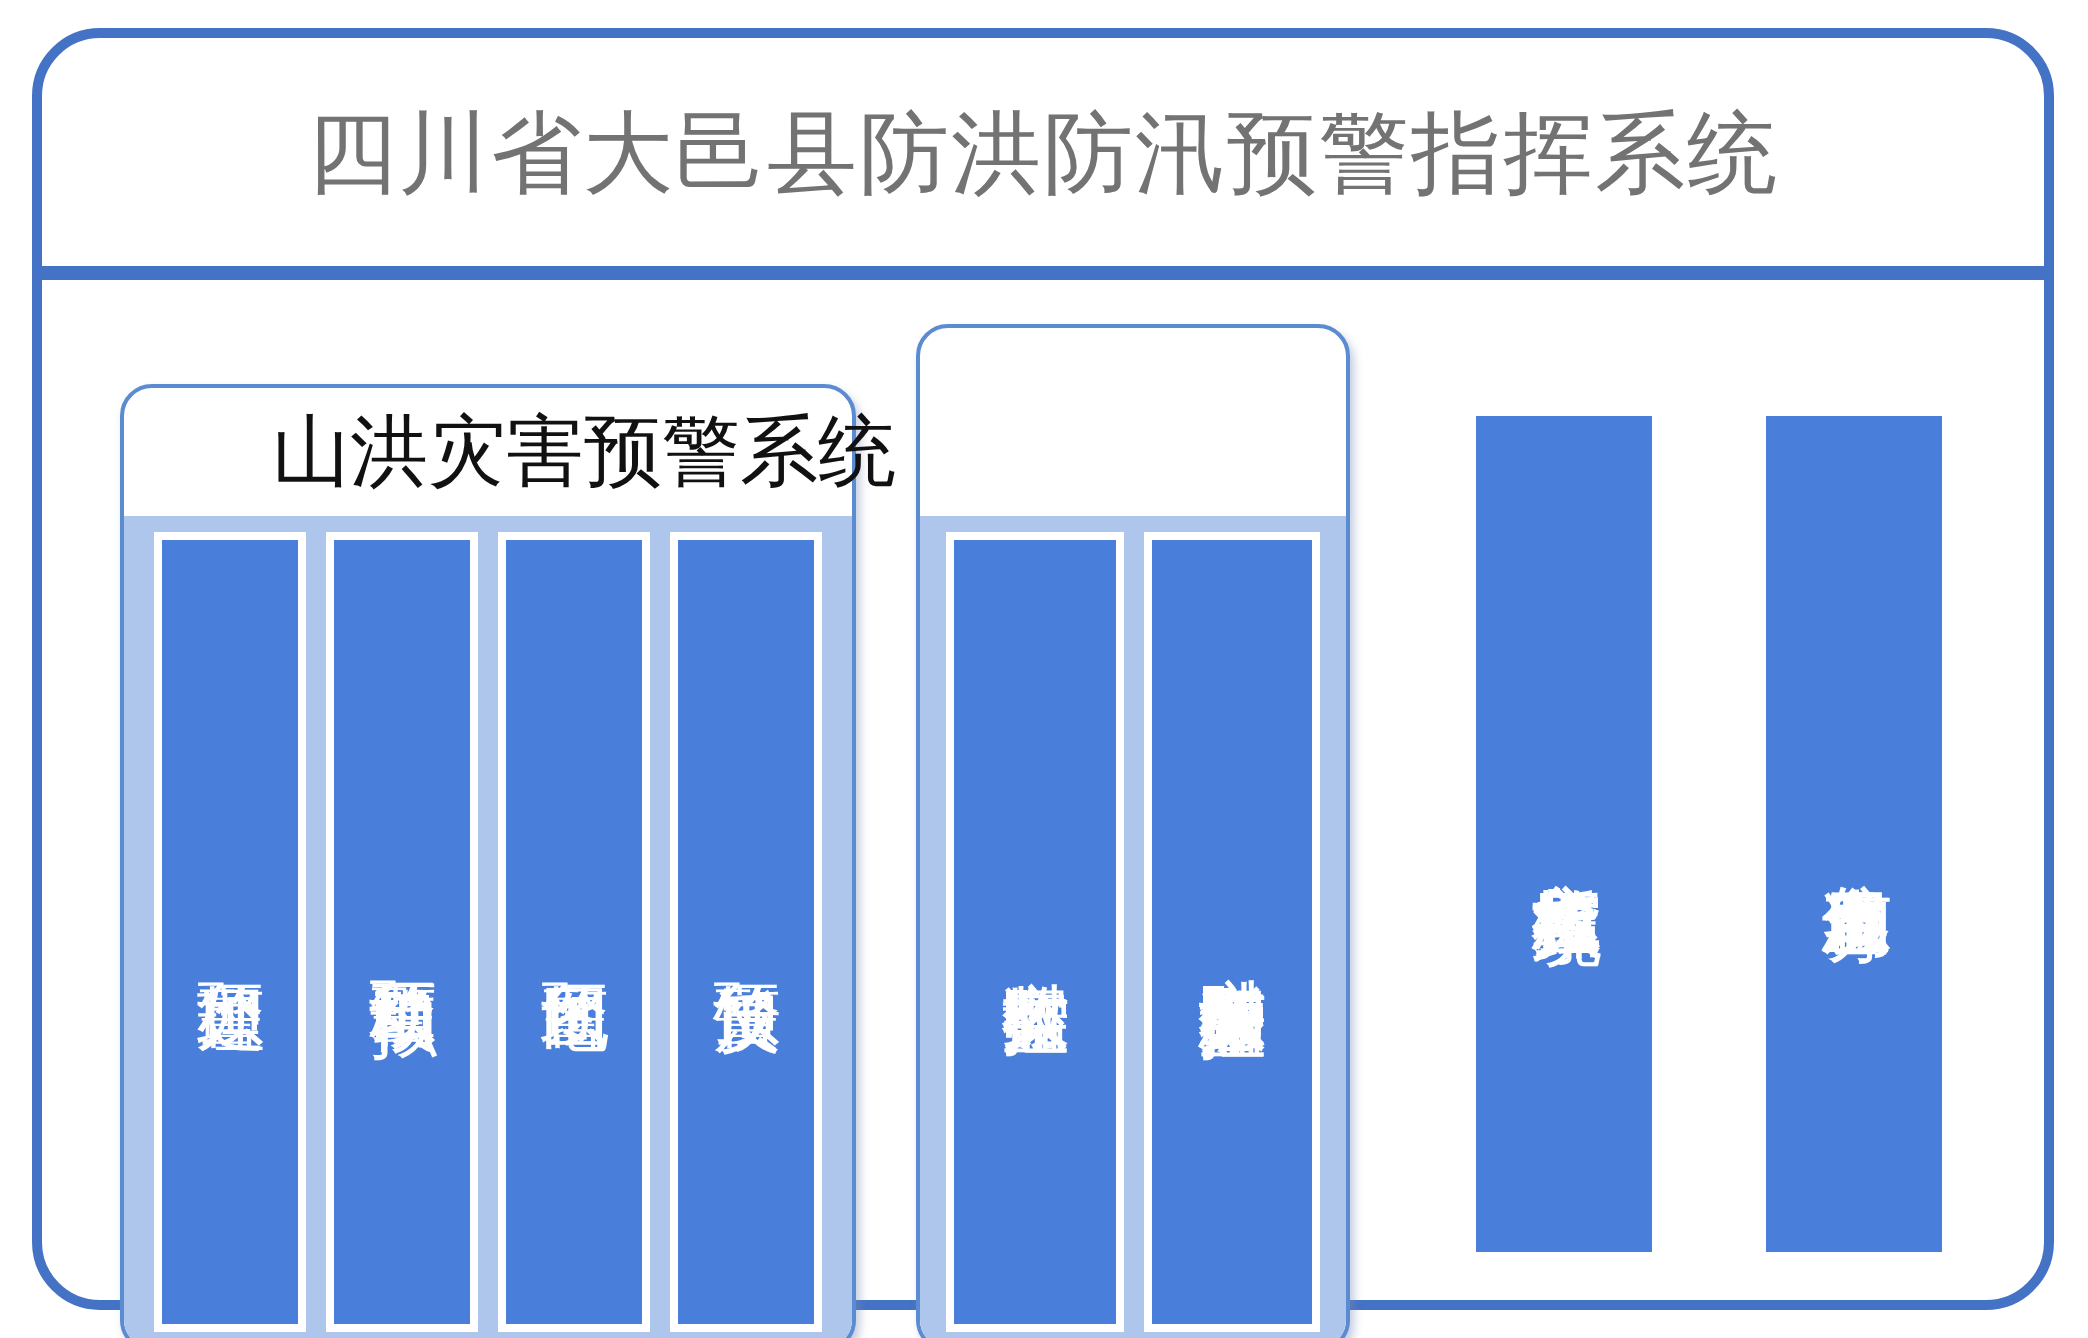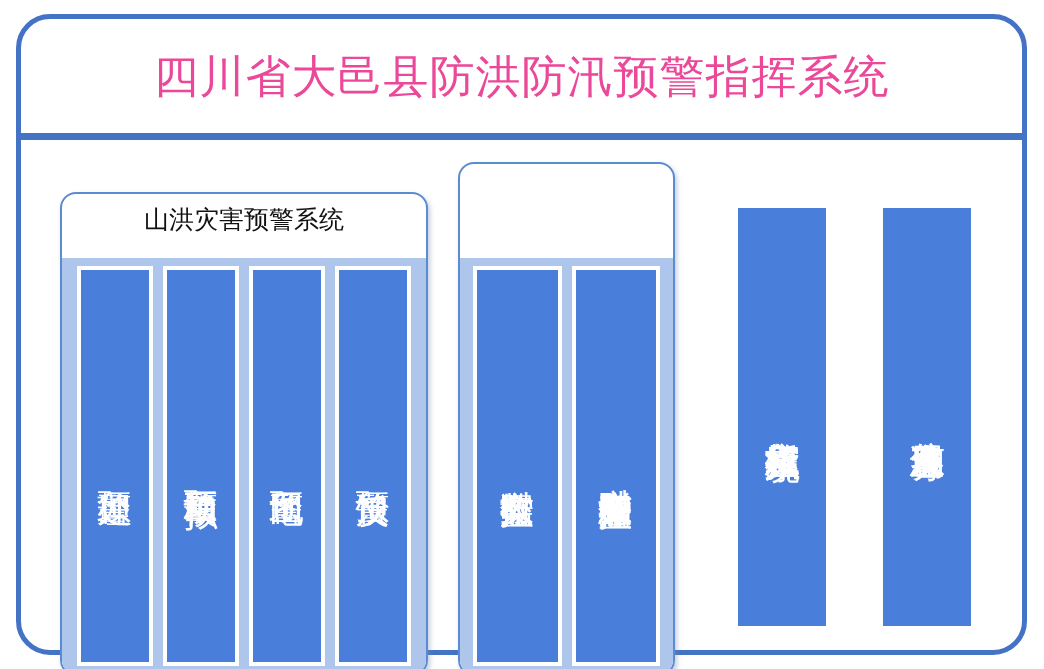--- a/index.html
+++ b/index.html
@@ -36,21 +36,21 @@
     width: 100%;
     height: 114px;
     display: flex;
     align-items: center;
     justify-content: center;
   }
   .app-title {
     font-family: "DejaVu Sans", "Liberation Sans", sans-serif;
     font-size: 45px;
     line-height: 1;
-    color: #ec4899;
+    color: #737373;
     letter-spacing: 1px;
     white-space: nowrap;
   }
   .title-divider {
     position: absolute;
     left: 0;
     top: 114px;
     width: 100%;
     height: 7px;
     background: #4472C4;
@@ -116,21 +116,21 @@
     line-height: 1.06;
     text-align: center;
     writing-mode: vertical-rl;
     text-orientation: upright;
     letter-spacing: 1px;
     white-space: nowrap;
   }
 
   
   #group-warning { left: 39px; top: 52px; width: 368px; height: 484px; }
-  #group-warning .group-title { top: 12px; font-size: 25px; line-height: 1.1; }
+  #group-warning .group-title { top: 12px; font-size: 39px; line-height: 1.1; margin-left: 48px; }
   #group-warning .group-inner { top: 64px; padding: 8px 10px; }
   #group-warning .bar { flex: 1; margin: 0 5px; }
 
   
   #group-monitor { left: 437px; top: 22px; width: 217px; height: 514px; }
   #group-monitor .group-title { top: 10px; font-size: 30px; line-height: 1.17; }
   #group-monitor .group-inner { top: 94px; padding: 8px 8px; }
   #group-monitor .bar { flex: 1; margin: 0 5px; }
 
   

